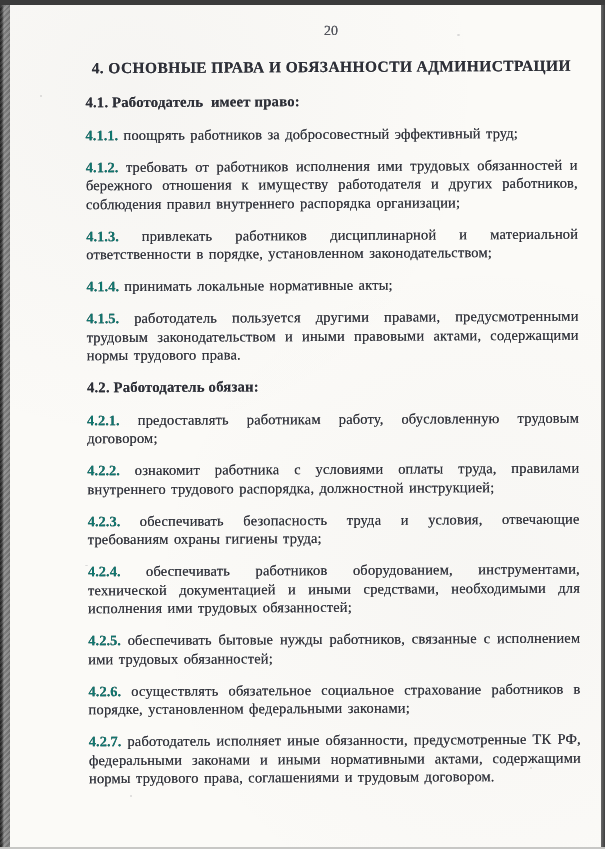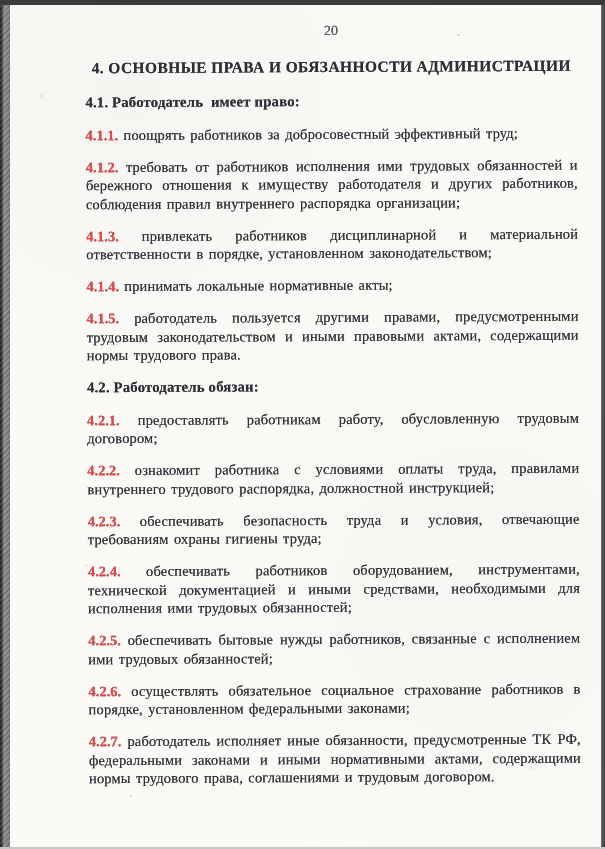--- a/index.html
+++ b/index.html
@@ -100,21 +100,21 @@
     color: #2e3038;
   }
   .clause {
     margin: 0 0 13.5px 0;
     text-align: justify;
     word-spacing: 1.5px;
   }
   .clause .num {
     font-weight: bold;
     letter-spacing: 0;
-    color: #ef4444;
+    color: #0f766e;
   }
 </style>
 </head>
 <body>
 
 <div class="paper">
   <div class="specks">
       <i></i>
       <i></i>
       <i></i>

